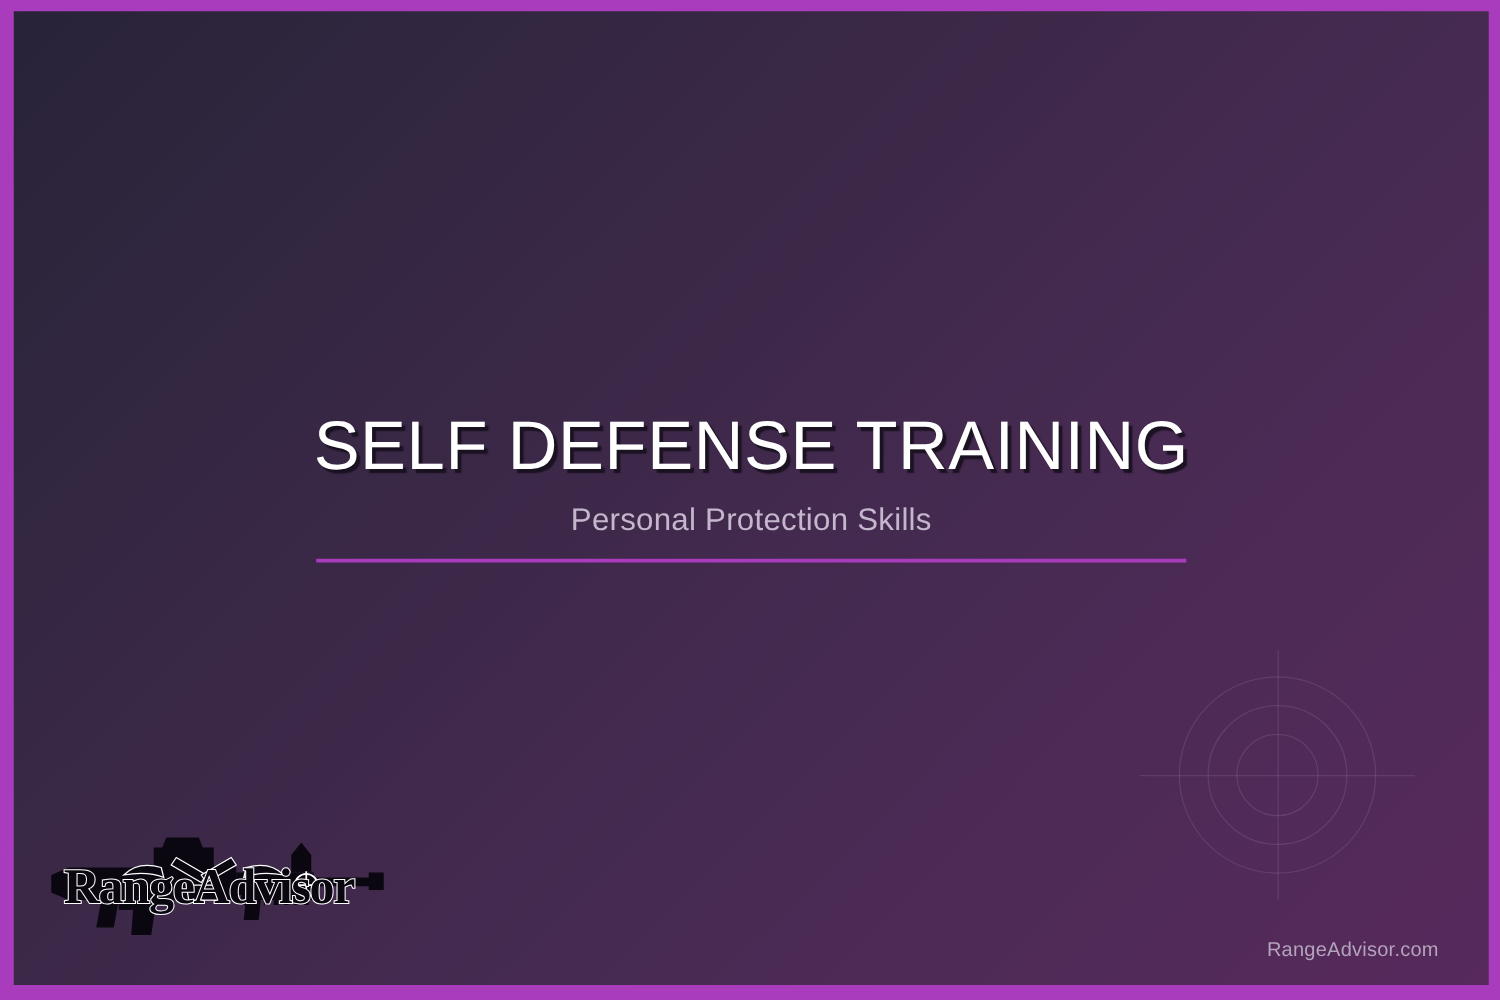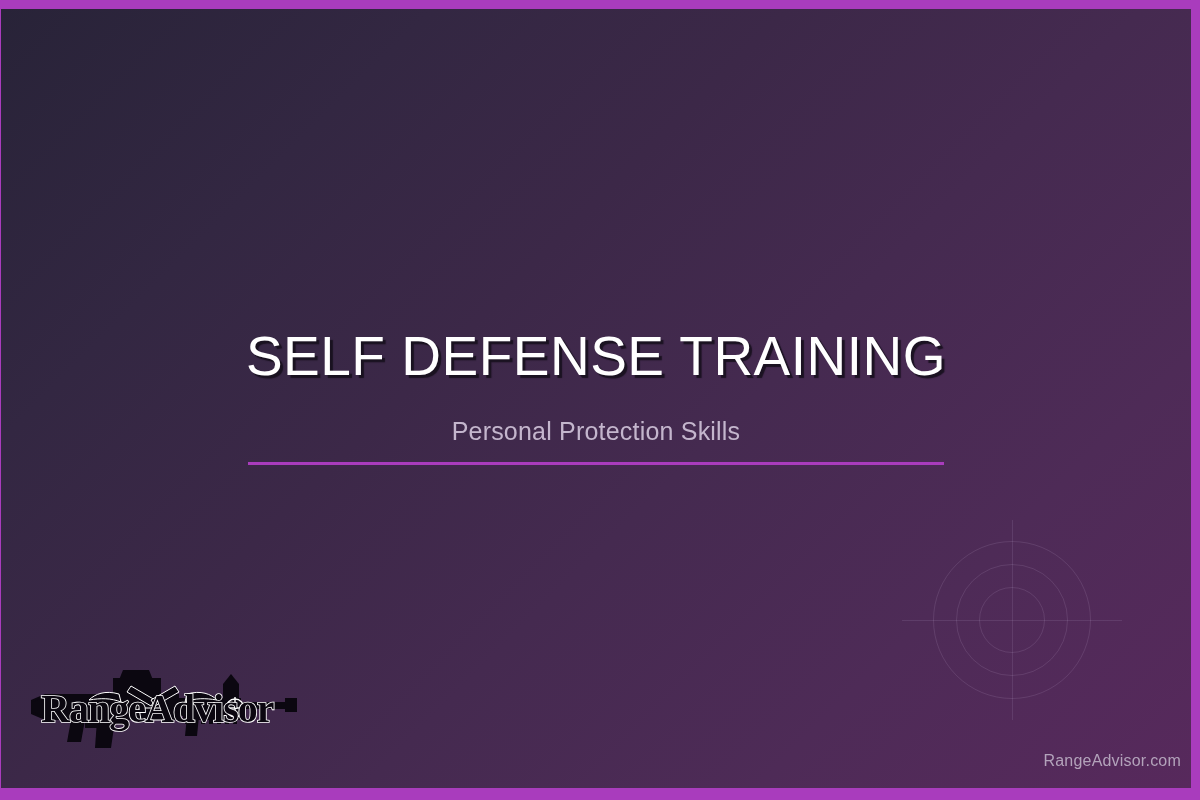--- a/index.html
+++ b/index.html
@@ -15,21 +15,21 @@
     font-family: "Liberation Sans", sans-serif;
   }
 
   
   .slide {
     position: relative;
     width: 1200px;
     height: 800px;
     box-sizing: border-box;
     background: #a93cbd;           
-    padding: 9px 9px 12px 1px;     
+    padding: 9px 9px 12px 11px;     
     overflow: hidden;
   }
 
   .canvas {
     position: relative;
     width: 100%;
     height: 100%;
     overflow: hidden;
     background:
       linear-gradient(135deg,
@@ -85,21 +85,21 @@
     font-family: "Liberation Sans", sans-serif;
     font-size: 55px;
     font-weight: 400;
     line-height: 1.06;
     color: #ffffff;
     letter-spacing: 0.5px;
     text-shadow: 3px 3px 1px rgba(20, 14, 26, 0.85);
     white-space: nowrap;
   }
   .slide-subtitle {
-    margin: 32px 0 0 0;
+    margin: 17px 0 0 0;
     font-family: "Liberation Sans", sans-serif;
     font-size: 25px;
     font-weight: 400;
     color: #c4b6cd;
     letter-spacing: 0.2px;
     white-space: nowrap;
   }
   .accent-rule {
     margin: 16px auto 0 auto;
     width: 696px;
@@ -113,21 +113,21 @@
     left: 26px;
     bottom: 32px;
     width: 278px;
     height: 92px;
   }
   .logo svg { display: block; width: 100%; height: 100%; }
 
   
   .footer-url {
     position: absolute;
-    right: 10px;
+    right: 40px;
     bottom: 18px;
     font-family: "Liberation Sans", sans-serif;
     font-size: 16px;
     color: #b3a3bb;
     letter-spacing: 0.2px;
   }
 </style>
 </head>
 <body>
 

